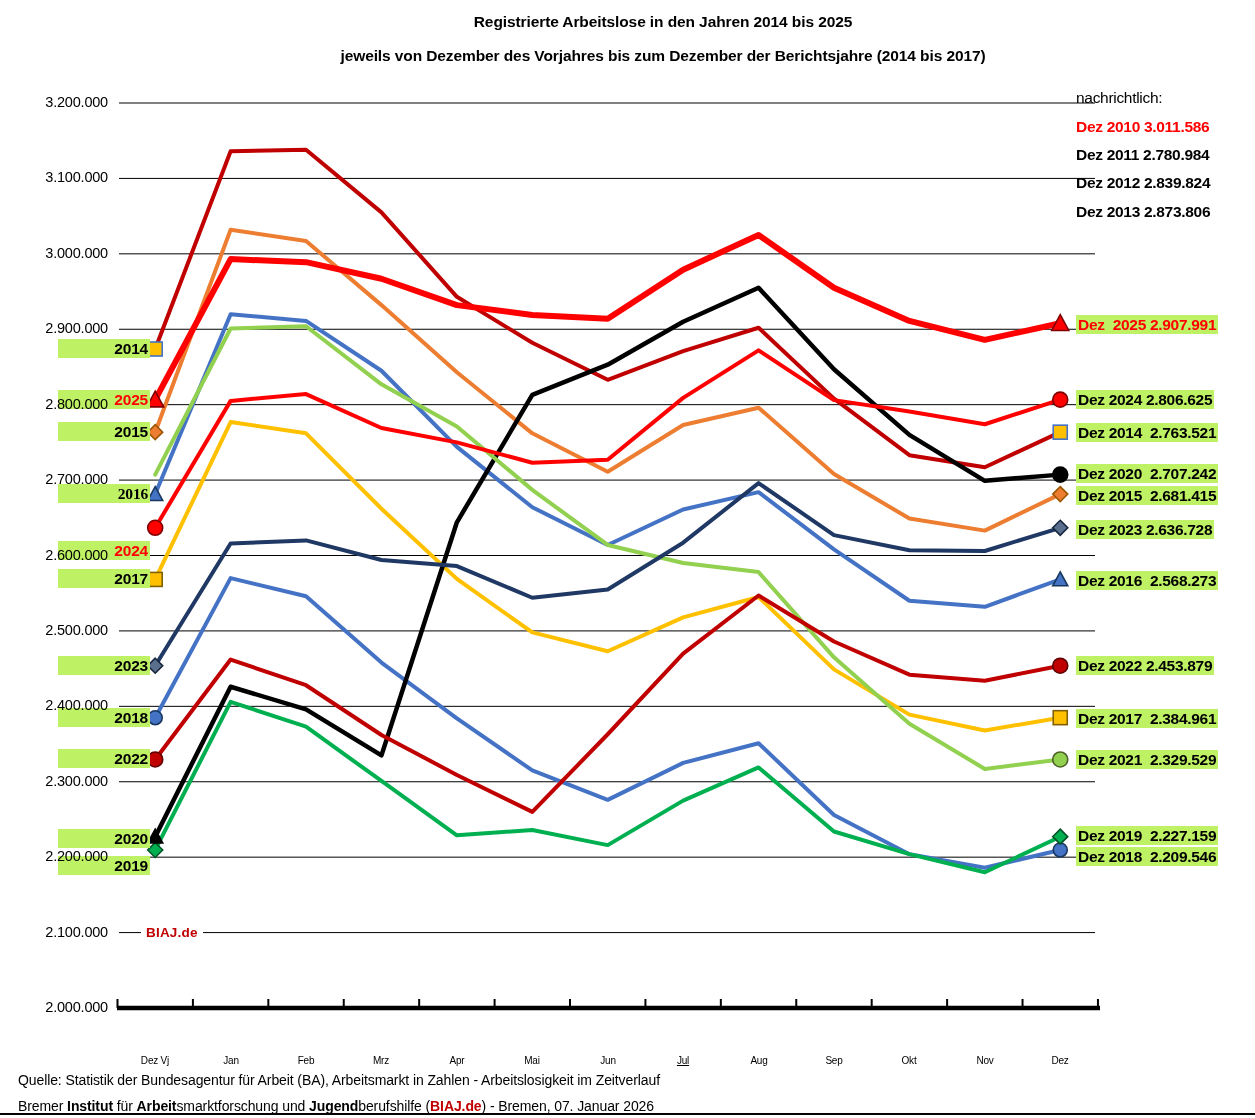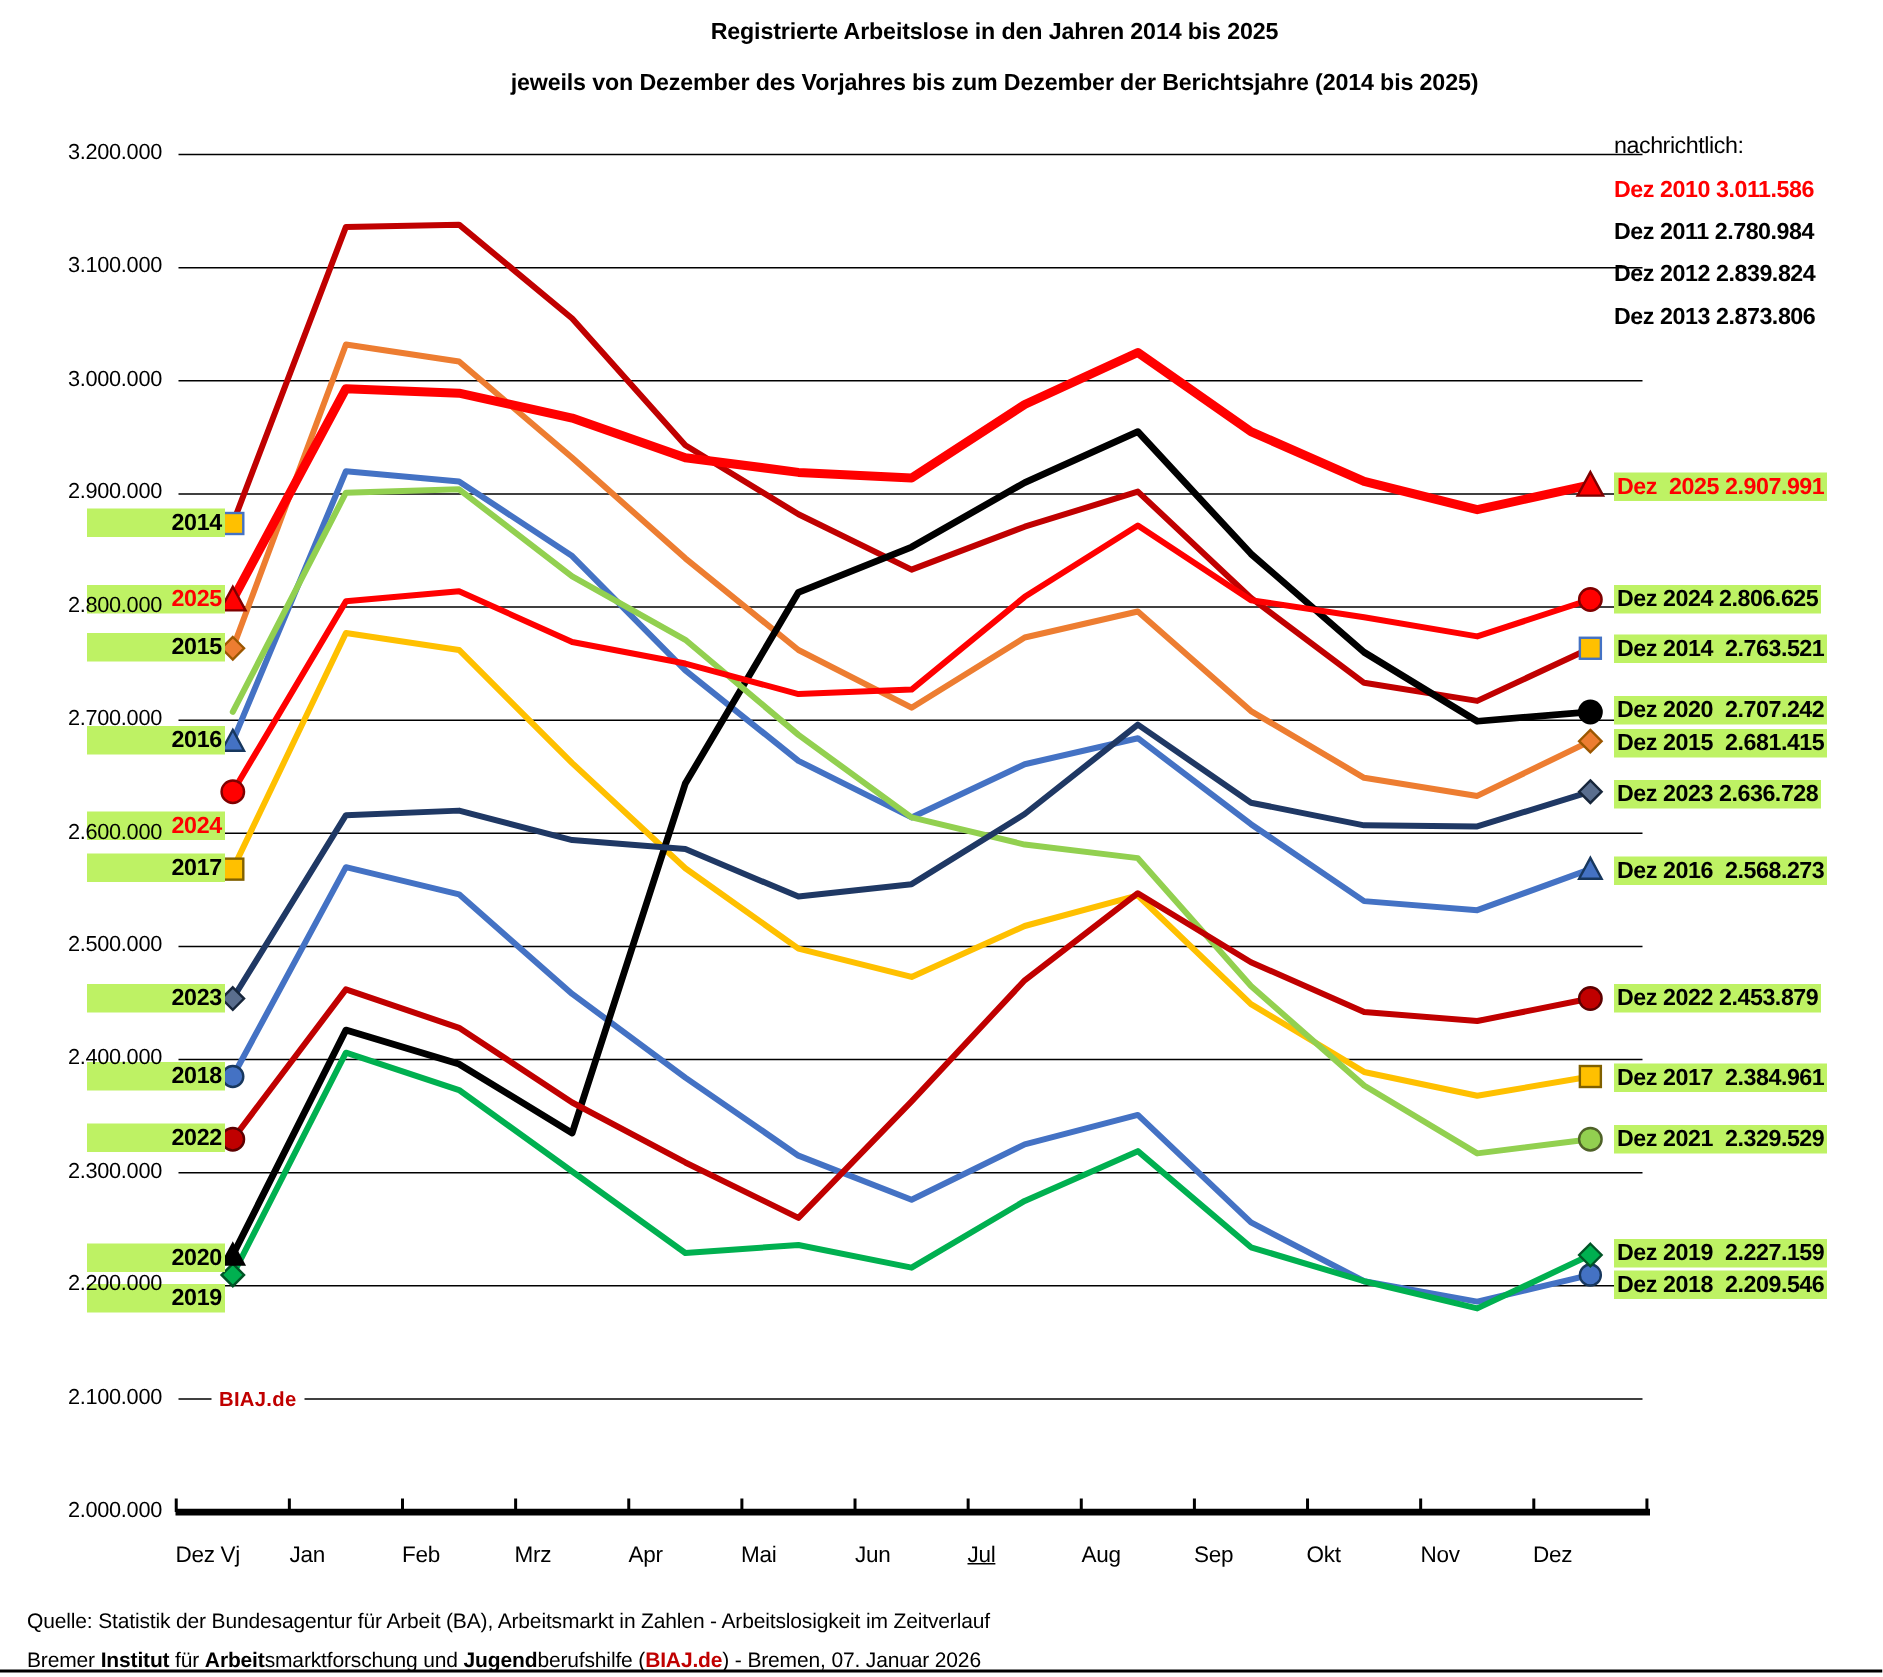--- a/index.html
+++ b/index.html
@@ -1,35 +1,35 @@
 <!DOCTYPE html>
 <html><head>
 <meta charset="utf-8">
 <style>
   html,body{margin:0;padding:0;background:#fff;}
   body{width:1255px;height:1118px;position:relative;overflow:hidden;
        font-family:"Liberation Sans", sans-serif;}
   .abs{position:absolute;}
   .title{left:71px;width:1184px;text-align:center;font-weight:bold;font-size:15.5px;color:#000;letter-spacing:-0.1px;}
   .ylab{left:0;width:108px;text-align:right;font-size:14.5px;color:#000;letter-spacing:-0.2px;}
-  .xlab{width:76px;font-size:15px;color:#000;letter-spacing:-0.2px;}
+  .xlab{width:76px;text-align:center;font-size:10px;color:#000;letter-spacing:-0.2px;margin-top:27px;}
   .slab{left:58px;width:90px;text-align:right;font-weight:bold;font-size:15.5px;background:#bef264;letter-spacing:-0.2px;padding-right:2px;line-height:19px;}
   .elab{left:1076px;font-weight:bold;font-size:15.5px;background:#bef264;white-space:pre;letter-spacing:-0.3px;padding:0 2px;line-height:19px;}
   .nach{left:1074px;font-size:15.5px;background:#fff;white-space:pre;letter-spacing:-0.3px;padding:0 2px;line-height:19px;}
   .nach.b{font-weight:bold;text-align:center;}
   .src{left:18px;font-size:14px;color:#000;letter-spacing:-0.1px;white-space:pre;}
   .wm{font-weight:bold;font-size:13.5px;background:#fff;padding:1px 5px;letter-spacing:0.2px;}
   .botline{left:0;top:1113px;width:1255px;height:2px;background:#000;}
   svg{position:absolute;left:0;top:0;}
 </style>
 </head>
 <body>
 
 <div class="abs title" style="top:13px;">Registrierte Arbeitslose in den Jahren 2014 bis 2025</div>
-<div class="abs title" style="top:47px;">jeweils von Dezember des Vorjahres bis zum Dezember der Berichtsjahre (2014 bis 2025)</div>
+<div class="abs title" style="top:47px;">jeweils von Dezember des Vorjahres bis zum Dezember der Berichtsjahre (2014 bis 2017)</div>
 
 <div class="abs nach" style="top:88px;">nachrichtlich:</div>
 <div id="nach-items" class="abs">
     <div class="abs nach b" style="color: rgb(255, 0, 0); top: 116.5px;">Dez 2010 3.011.586</div>
     <div class="abs nach b" style="color: rgb(0, 0, 0); top: 144.9px;">Dez 2011 2.780.984</div>
     <div class="abs nach b" style="color: rgb(0, 0, 0); top: 173.3px;">Dez 2012 2.839.824</div>
     <div class="abs nach b" style="color: rgb(0, 0, 0); top: 201.7px;">Dez 2013 2.873.806</div>
   </div>
 
 <svg id="chart" width="1255" height="1060">
@@ -95,21 +95,21 @@
     <circle fill="#FF0000" stroke="#7F0000" stroke-width="1.6" cx="1060.24" cy="399.6703125" r="7.5"></circle>
     <path fill="#FF0000" stroke="#7F0000" stroke-width="1.6" d="M 155.2 391.1703125 L 163.7 406.89531250000005 L 146.7 406.89531250000005 Z"></path>
     <path fill="#FF0000" stroke="#7F0000" stroke-width="1.6" d="M 1060.24 314.72345416666667 L 1068.74 330.4484541666667 L 1051.74 330.4484541666667 Z"></path>
   </svg>
 
 <div id="labels" class="abs" style="left:0;top:0;">
     <div class="abs slab" style="top: 339px; color: rgb(0, 0, 0);">2014</div>
     <div class="abs elab" style="top: 423px; color: rgb(0, 0, 0);">Dez 2014  2.763.521</div>
     <div class="abs slab" style="top: 422px; color: rgb(0, 0, 0);">2015</div>
     <div class="abs elab" style="top: 486px; color: rgb(0, 0, 0);">Dez 2015  2.681.415</div>
-    <div class="abs slab" style="top: 484px; color: rgb(0, 0, 0);">2016</div>
+    <div class="abs slab" style="top: 484px; color: rgb(0, 0, 0); font-family: Liberation Serif, serif;">2016</div>
     <div class="abs elab" style="top: 571px; color: rgb(0, 0, 0);">Dez 2016  2.568.273</div>
     <div class="abs slab" style="top: 569px; color: rgb(0, 0, 0);">2017</div>
     <div class="abs elab" style="top: 709px; color: rgb(0, 0, 0);">Dez 2017  2.384.961</div>
     <div class="abs slab" style="top: 708px; color: rgb(0, 0, 0);">2018</div>
     <div class="abs elab" style="top: 847px; color: rgb(0, 0, 0);">Dez 2018  2.209.546</div>
     <div class="abs slab" style="top: 856px; color: rgb(0, 0, 0);">2019</div>
     <div class="abs elab" style="top: 826px; color: rgb(0, 0, 0);">Dez 2019  2.227.159</div>
     <div class="abs slab" style="top: 829px; color: rgb(0, 0, 0);">2020</div>
     <div class="abs elab" style="top: 464px; color: rgb(0, 0, 0);">Dez 2020  2.707.242</div>
     <div class="abs elab" style="top: 750px; color: rgb(0, 0, 0);">Dez 2021  2.329.529</div>

